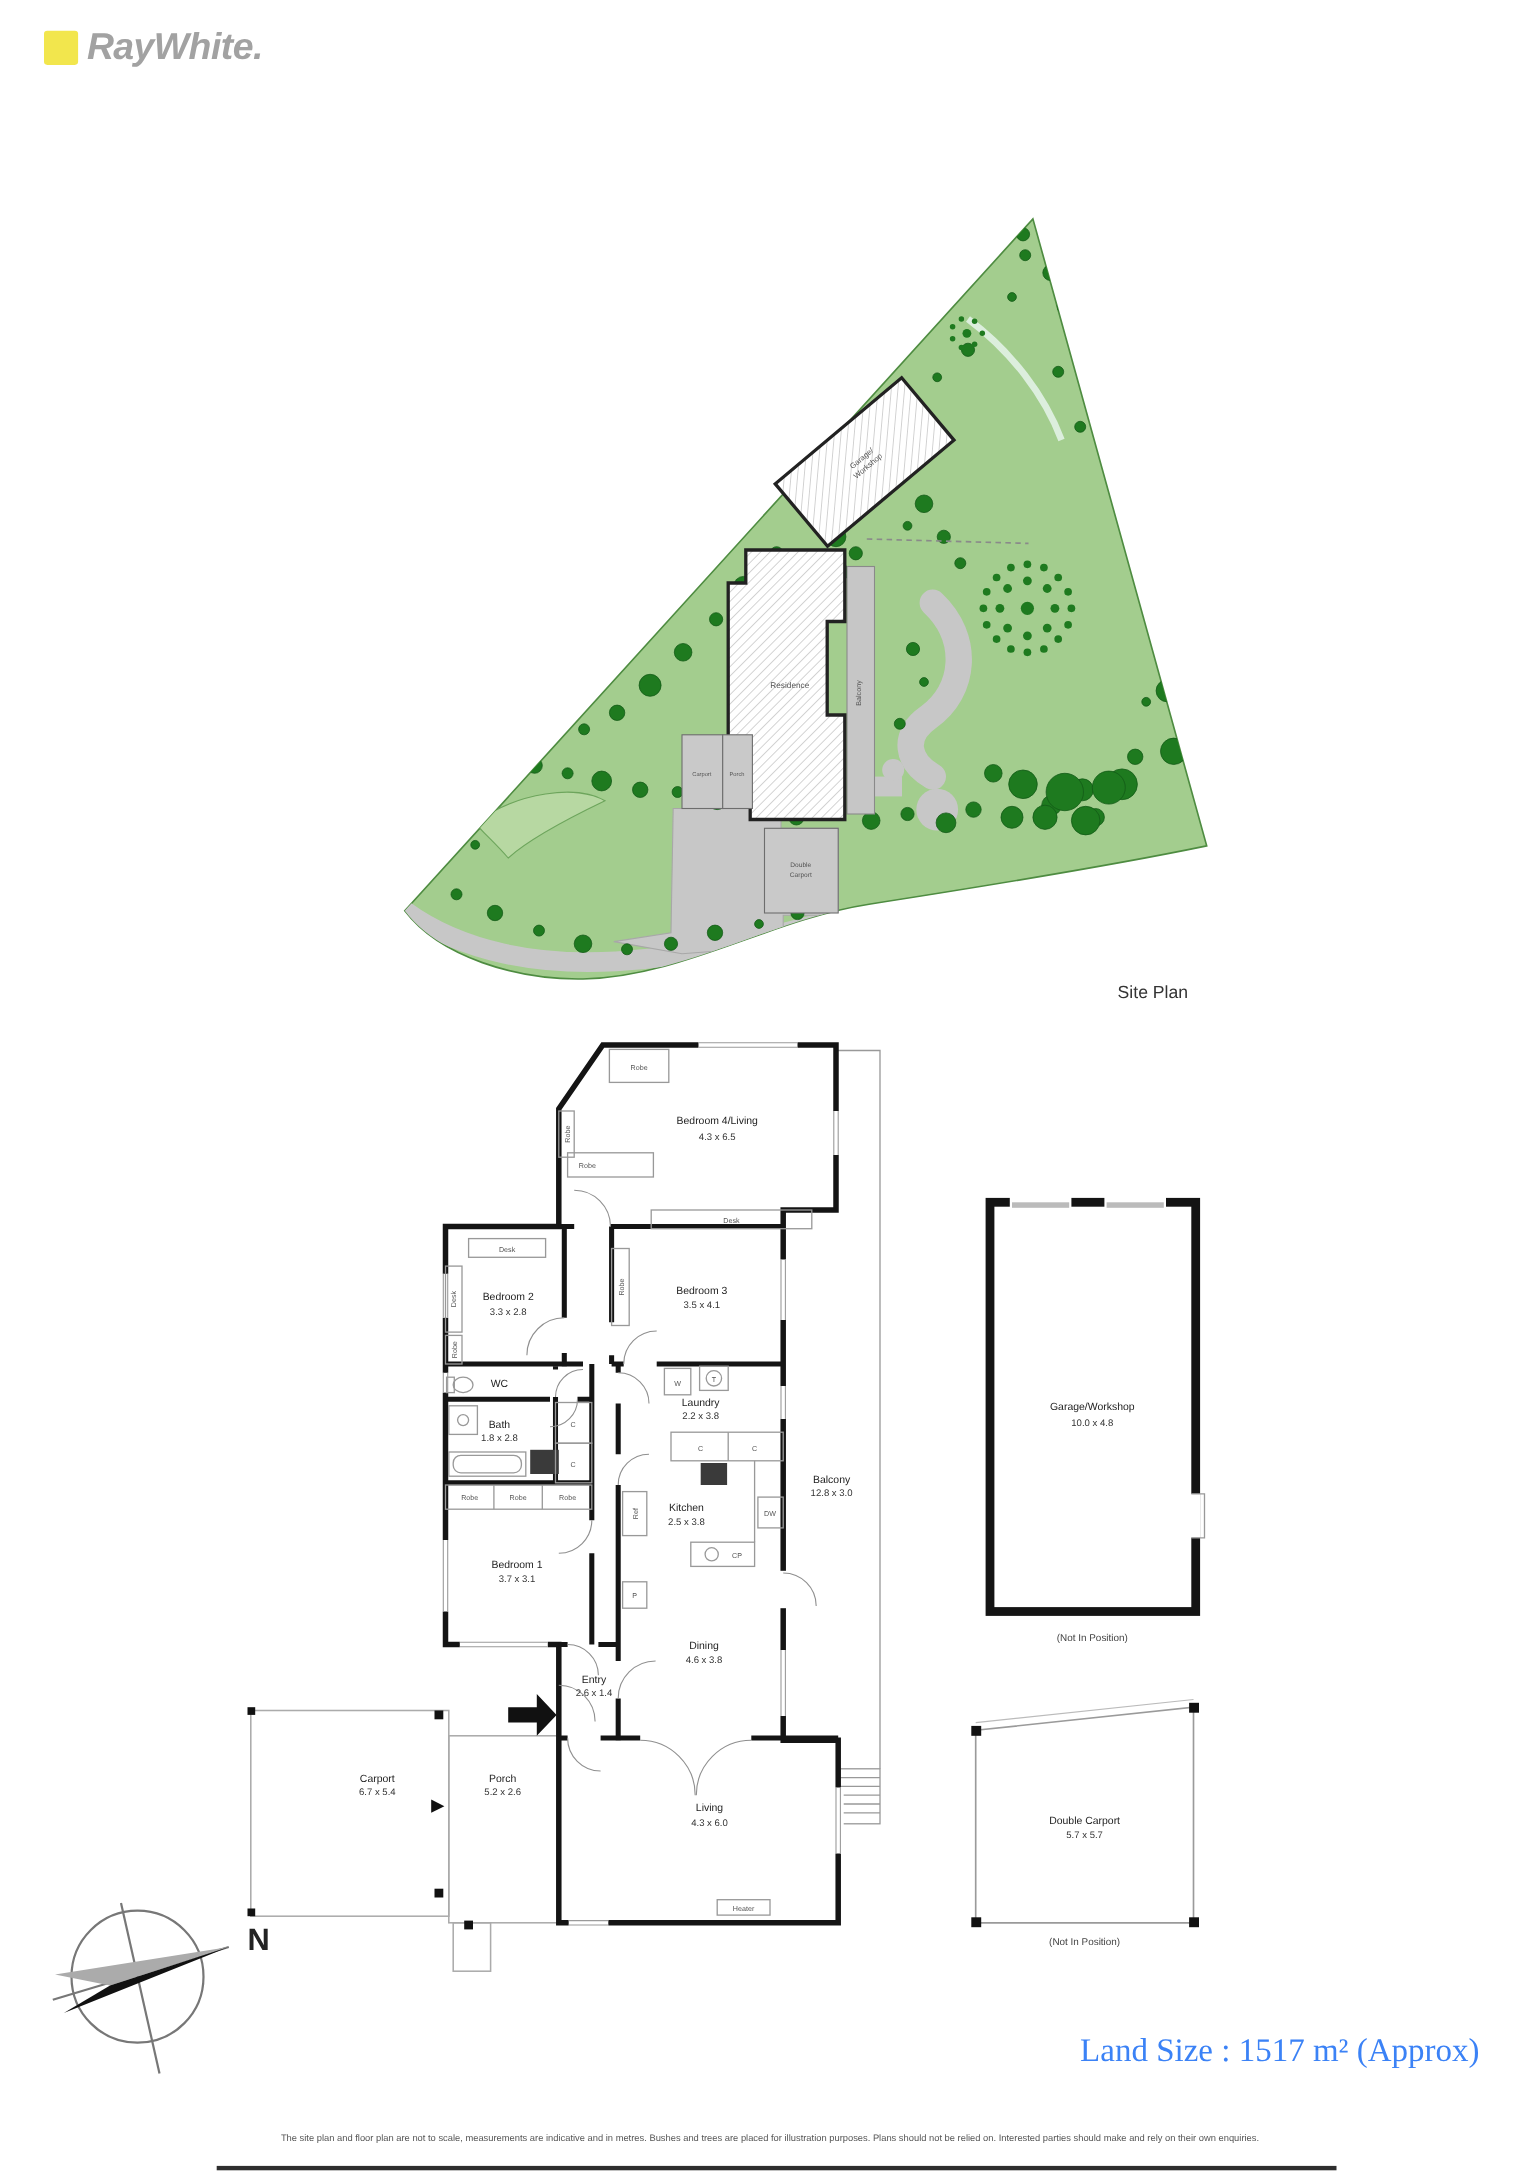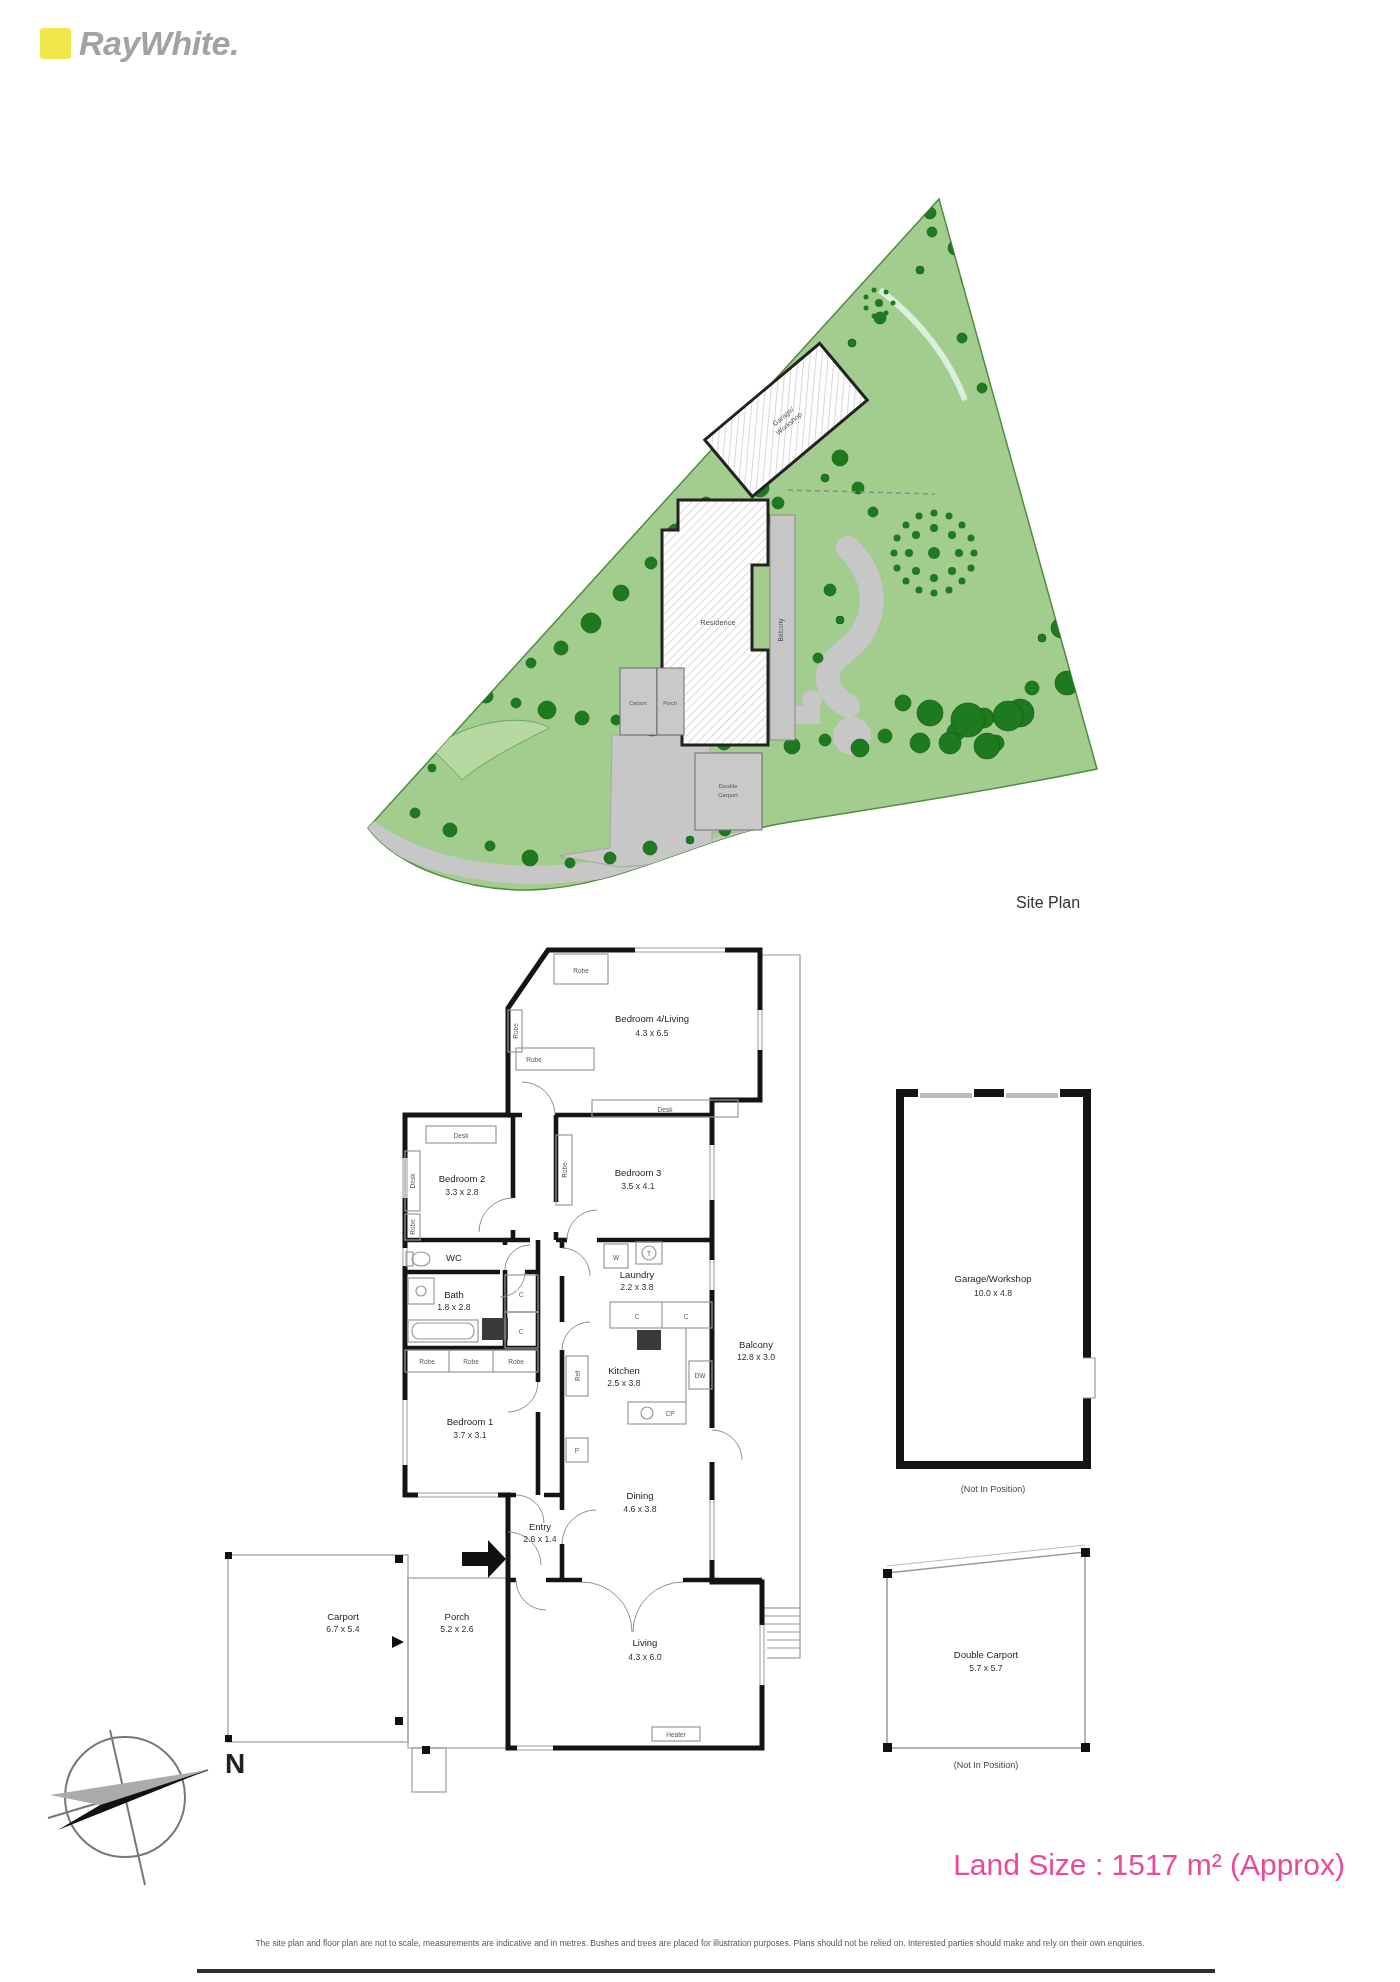--- a/index.html
+++ b/index.html
@@ -3,21 +3,21 @@
 <meta charset="utf-8">
 <style>
   html,body{margin:0;padding:0;background:#ffffff;}
   body{font-family:"Liberation Sans", sans-serif;}
   #page{position:relative;width:1400px;height:1982px;background:#ffffff;overflow:hidden;}
   .abs{position:absolute;}
   #logo{left:40px;top:24px;display:flex;align-items:center;}
   #logo .sq{width:31px;height:31px;background:#f2e64d;border-radius:3px;margin-right:8px;}
   #logo .txt{font-size:34px;font-weight:bold;font-style:italic;color:#a2a2a2;letter-spacing:-0.5px;}
   #site-caption{left:1016px;top:894px;font-size:16px;color:#333;}
-  #land-size{right:55px;top:1848px;font-size:30px;color:#ec4899;}
+  #land-size{right:55px;top:1848px;font-size:30px;color:#3b82f6;font-family:Liberation Serif, serif;}
   #disclaimer{left:0;top:1938px;width:1400px;text-align:center;font-size:8.5px;color:#555;}
   #bottom-rule{left:197px;top:1969px;width:1018px;height:4px;background:#2e2e2e;}
   svg text{font-family:"Liberation Sans", sans-serif;}
   .rn{fill:#222;font-size:9.5px;text-anchor:middle;}
   .rd{fill:#333;font-size:8.7px;text-anchor:middle;}
   .fn{fill:#555;font-size:6.5px;text-anchor:middle;}
   .nt{fill:#444;font-size:9px;text-anchor:middle;}
   .sp{fill:#555;text-anchor:middle;}
   .thin{fill:none;stroke:#999;stroke-width:1.2;}
   .wall{stroke:#141414;stroke-width:4.6;fill:none;stroke-linecap:butt;}

